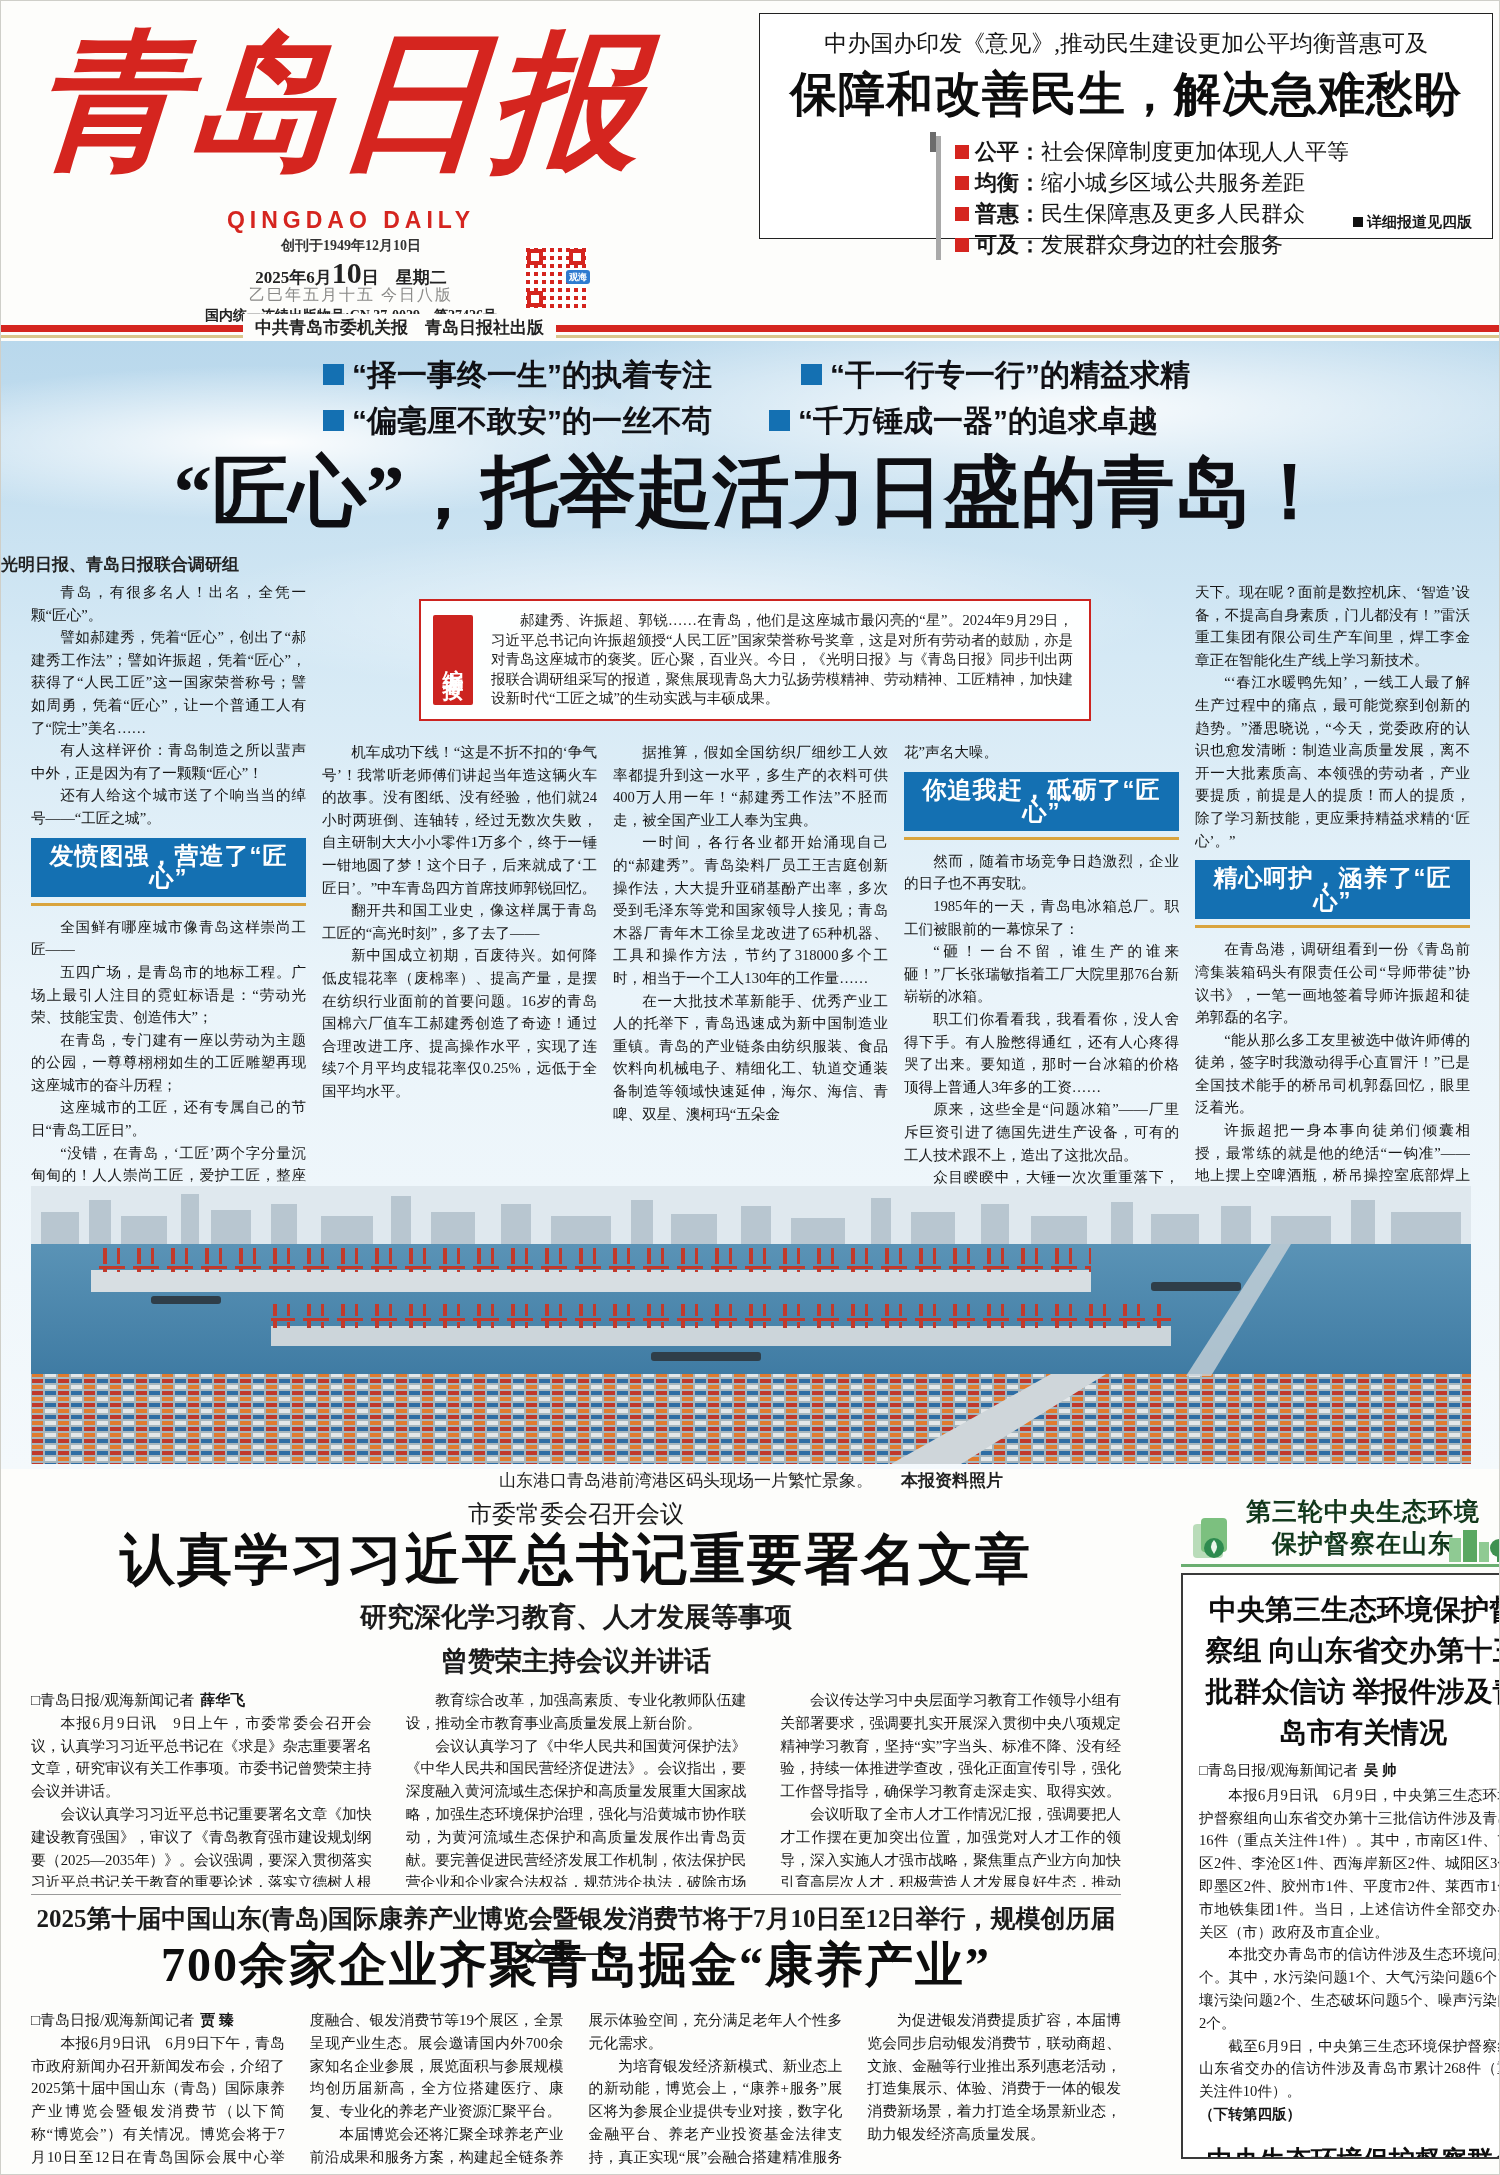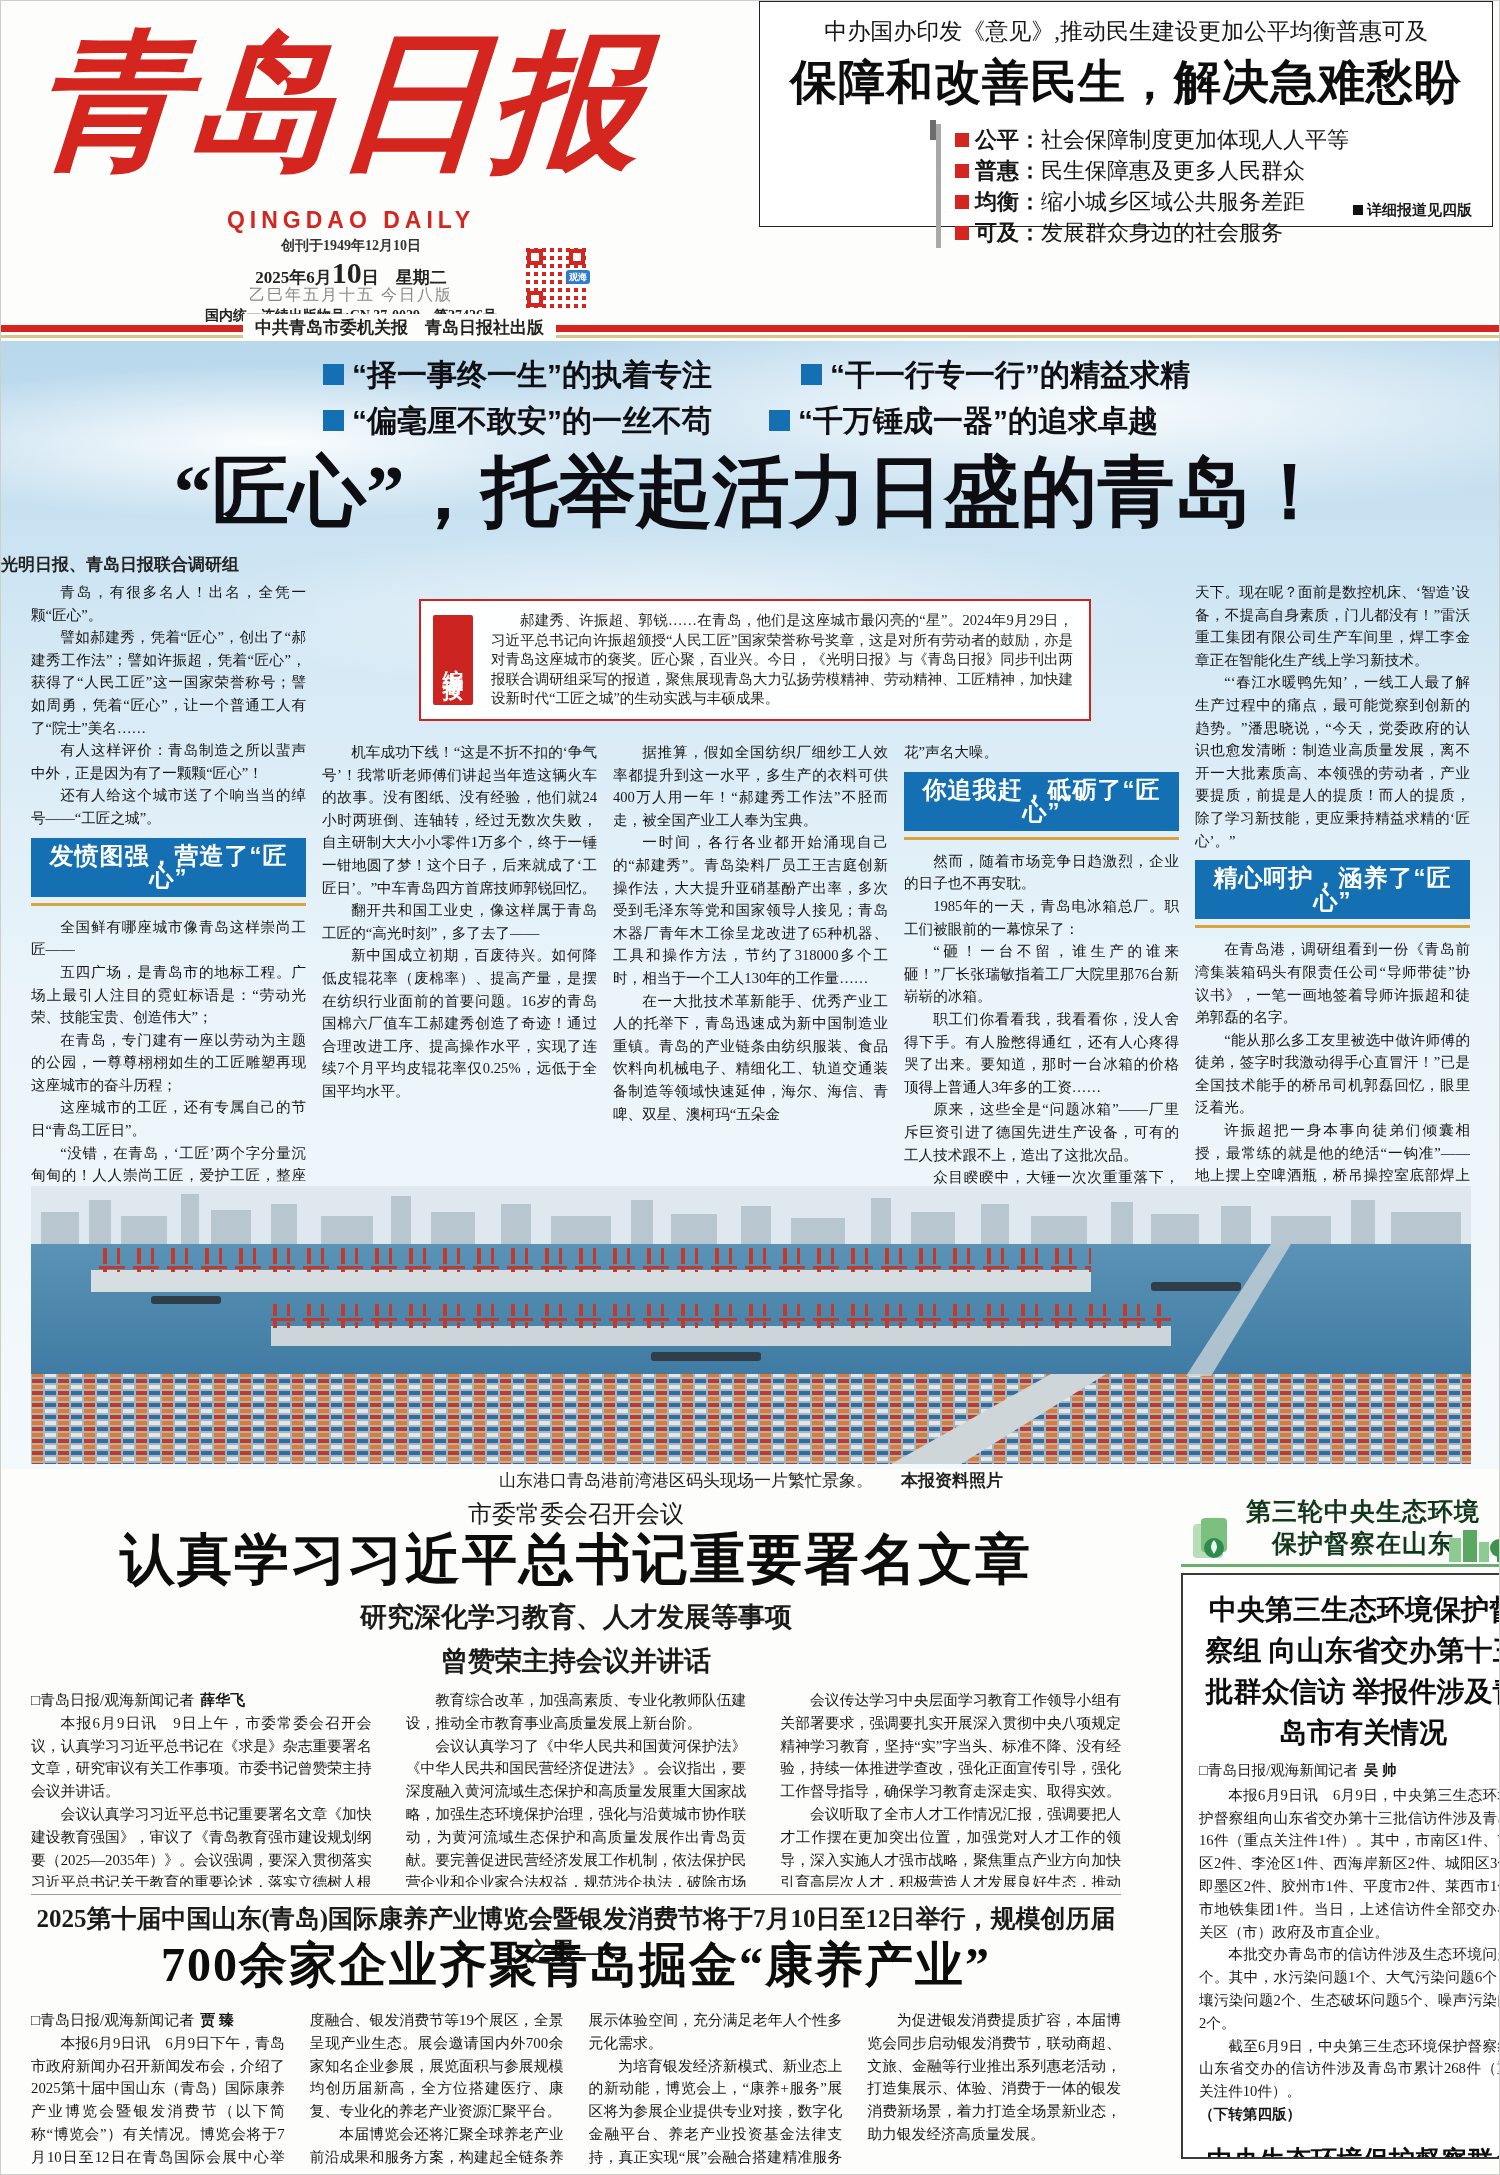--- a/index.html
+++ b/index.html
@@ -36,21 +36,21 @@
       repeating-linear-gradient(0deg, var(--qc) 0 4px, #fff 4px 8px);
     background-blend-mode:lighten; border:2px solid #fff; }
   .qr i { position:absolute; width:16px; height:16px; border:4px solid var(--qc); background:#fff; }
   .qr i:nth-child(1){ left:1px; top:1px; } .qr i:nth-child(2){ right:1px; top:1px; }
   .qr i:nth-child(3){ left:1px; bottom:1px; }
   .qr-red { position:absolute; left:523px; top:245px; width:64px; height:64px; --qc:#d5251f; }
   .qr-tag { position:absolute; right:-4px; top:22px; background:#2f7bd0; color:#fff;
     font-size:9px; line-height:10px; padding:2px 3px; border-radius:3px; font-weight:bold; }
 
   
-  .topbox { position:absolute; left:758px; top:0; width:734px; height:226px;
+  .topbox { position:absolute; left:758px; top:12px; width:734px; height:226px;
     border:1px solid #222; background:#fff; padding:14px 18px 8px; }
   .tb-kicker { text-align:center; font-size:23px; color:#161616; font-weight:500; }
   .tb-head { text-align:center; font-size:47px; font-weight:900; color:#0d0d0d;
     letter-spacing:1px; margin-top:4px; }
   .tb-items { margin:10px 0 0 158px; border-left:5px solid #a9a9a9; padding-left:14px; position:relative; }
   .tb-items::before { content:""; position:absolute; left:-11px; top:-4px; width:6px; height:20px; background:#6c6c6c; }
   .tb-item { font-size:22px; line-height:31px; color:#161616; }
   .sq-red { display:inline-block; width:14px; height:14px; background:#d5251f; margin-right:6px; }
   .tb-note { position:absolute; right:20px; bottom:6px; font-weight:bold; font-size:15px; }
   .sq-blk { display:inline-block; width:10px; height:10px; background:#111; margin-right:4px; }
@@ -153,22 +153,22 @@
   </div>
   <div class="redbar"></div>
   <div class="tanbar"></div>
   <div class="pubchip">中共青岛市委机关报　青岛日报社出版</div>
 
   <div class="topbox">
     <div class="tb-kicker">中办国办印发《意见》,推动民生建设更加公平均衡普惠可及</div>
     <div class="tb-head">保障和改善民生，解决急难愁盼</div>
     <div class="tb-items">
       <div class="tb-item"><span class="sq-red"></span><b>公平：</b><span>社会保障制度更加体现人人平等</span></div>
+      <div class="tb-item"><span class="sq-red"></span><b>均衡：</b><span>缩小城乡区域公共服务差距</span></div>
       <div class="tb-item"><span class="sq-red"></span><b>普惠：</b><span>民生保障惠及更多人民群众</span></div>
-      <div class="tb-item"><span class="sq-red"></span><b>均衡：</b><span>缩小城乡区域公共服务差距</span></div>
       <div class="tb-item"><span class="sq-red"></span><b>可及：</b><span>发展群众身边的社会服务</span></div>
     </div>
     <div class="tb-note"><span class="sq-blk"></span><span>详细报道见四版</span></div>
   </div>
 
   <div class="mainsec">
     <div class="bul" style="left:322px; top:14px;"><span class="sq-blue"></span><span>“择一事终一生”的执着专注</span></div>
     <div class="bul" style="left:800px; top:14px;"><span class="sq-blue"></span><span>“干一行专一行”的精益求精</span></div>
     <div class="bul" style="left:322px; top:60px;"><span class="sq-blue"></span><span>“偏毫厘不敢安”的一丝不苟</span></div>
     <div class="bul" style="left:760px; top:60px;padding-left:8px;"><span class="sq-blue"></span><span>“千万锤成一器”的追求卓越</span></div>

